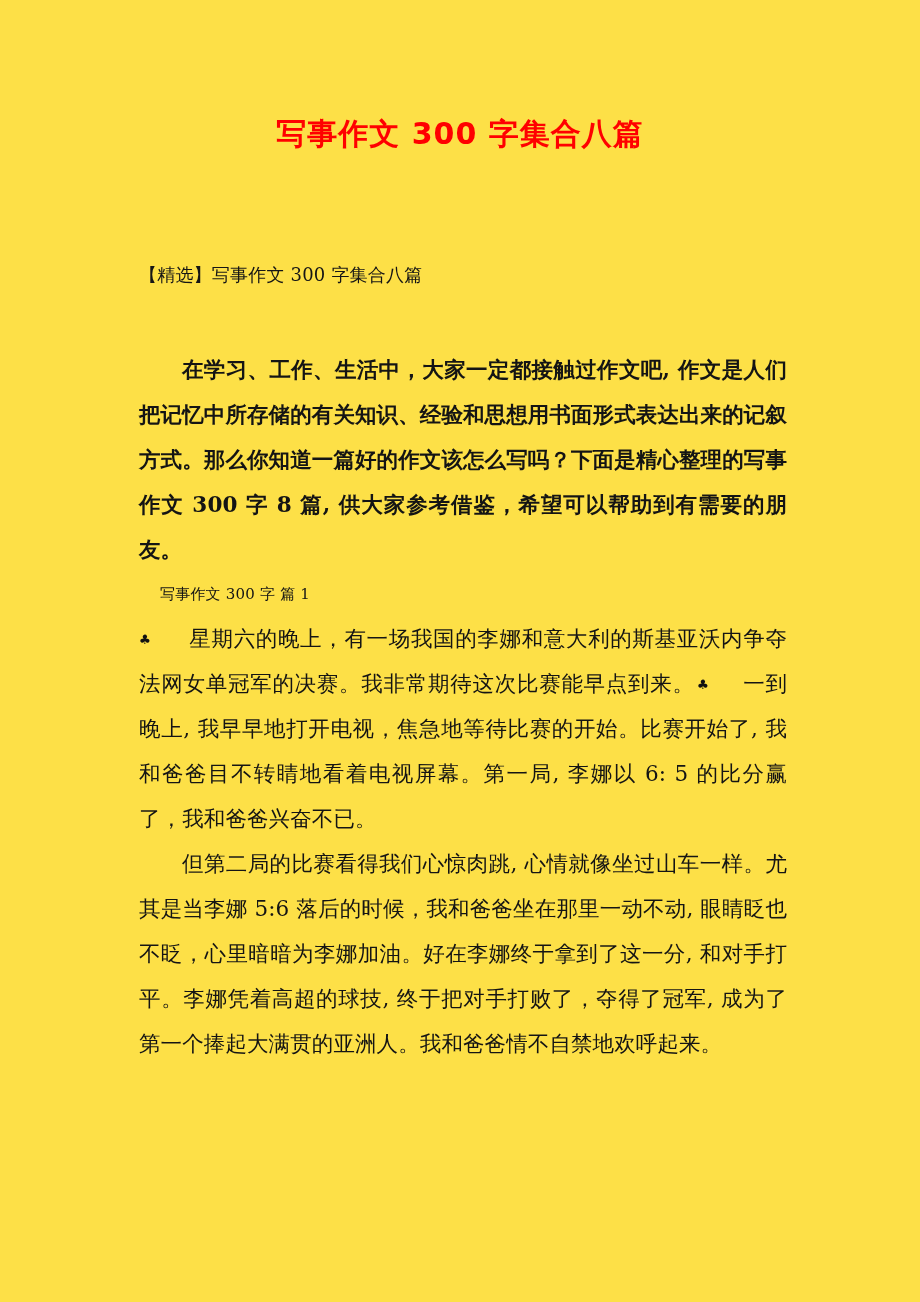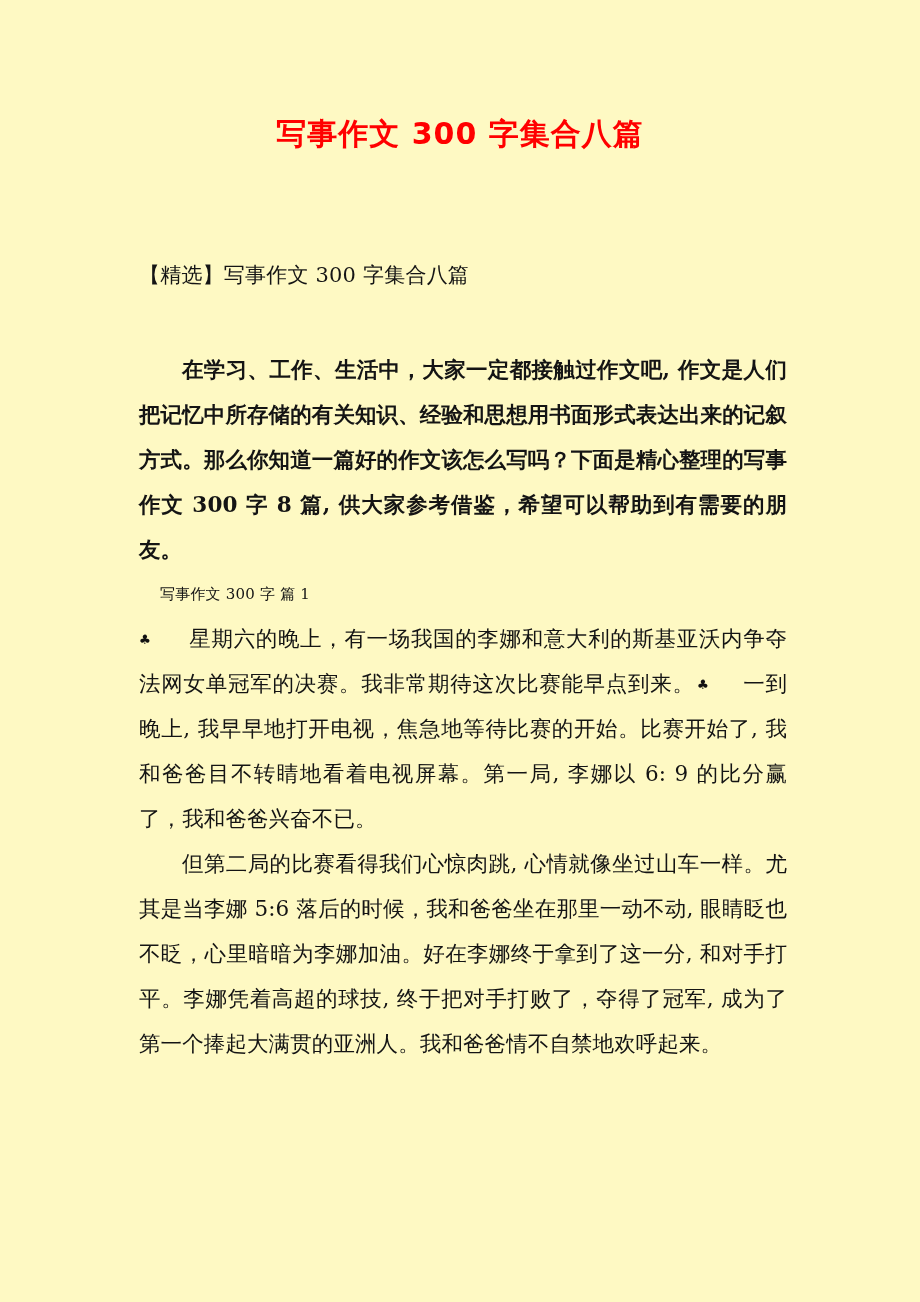--- a/index.html
+++ b/index.html
@@ -13,21 +13,21 @@
     position: relative;
     overflow: hidden;
     font-family: "DejaVu Serif", "Liberation Serif", serif;
     color: #1a1a1a;
     -webkit-font-smoothing: antialiased;
   }
 
   .page {
     position: absolute;
     inset: 0;
-    background: #fef9c3;
+    background: #fde047;
   }
 
   
   .doc-title {
     position: absolute;
     left: 0;
     right: 0;
     top: 113px;
     text-align: center;
     font-family: "DejaVu Sans", "Liberation Sans", sans-serif;
@@ -42,21 +42,21 @@
   
   .body-col {
     position: absolute;
     left: 139px;
     top: 0;
     width: 648px;
   }
 
   .subtitle {
     margin-top: 258px;
-    font-size: 21px;
+    font-size: 18px;
     line-height: 34px;
     font-family: "DejaVu Serif", "Liberation Serif", serif;
     color: #151515;
     letter-spacing: 0.2px;
   }
 
   .para {
     font-size: 21.5px;
     line-height: 45px;
     text-align: justify;
@@ -117,20 +117,20 @@
 
   <div class="body-col">
 
     <p class="subtitle">【精选】写事作文 300 字集合八篇</p>
 
     <p class="para indent first-body">在学习、工作、生活中，大家一定都接触过作文吧, 作文是人们把记忆中所存储的有关知识、经验和思想用书面形式表达出来的记叙方式。那么你知道一篇好的作文该怎么写吗？下面是精心整理的写事作文 300 字 8 篇, 供大家参考借鉴，希望可以帮助到有需要的朋友。</p>
 
     <p class="section-head">写事作文 300 字  篇 1</p>
 
     <p class="para tight">
-      <span class="dingbat lead">♣</span><span>星期六的晚上，有一场我国的李娜和意大利的斯基亚沃内争夺法网女单冠军的决赛。我非常期待这次比赛能早点到来。</span><span class="dingbat mid">♣</span><span>一到晚上, 我早早地打开电视，焦急地等待比赛的开始。比赛开始了, 我和爸爸目不转睛地看着电视屏幕。第一局, 李娜以 6: 9 的比分赢了，我和爸爸兴奋不已。</span>
+      <span class="dingbat lead">♣</span><span>星期六的晚上，有一场我国的李娜和意大利的斯基亚沃内争夺法网女单冠军的决赛。我非常期待这次比赛能早点到来。</span><span class="dingbat mid">♣</span><span>一到晚上, 我早早地打开电视，焦急地等待比赛的开始。比赛开始了, 我和爸爸目不转睛地看着电视屏幕。第一局, 李娜以 6: 5 的比分赢了，我和爸爸兴奋不已。</span>
     </p>
 
     <p class="para indent">但第二局的比赛看得我们心惊肉跳, 心情就像坐过山车一样。尤其是当李娜 5:6 落后的时候，我和爸爸坐在那里一动不动, 眼睛眨也不眨，心里暗暗为李娜加油。好在李娜终于拿到了这一分, 和对手打平。李娜凭着高超的球技, 终于把对手打败了，夺得了冠军, 成为了第一个捧起大满贯的亚洲人。我和爸爸情不自禁地欢呼起来。</p>
 
 
   </div>
 </div>
 
 </body></html>

